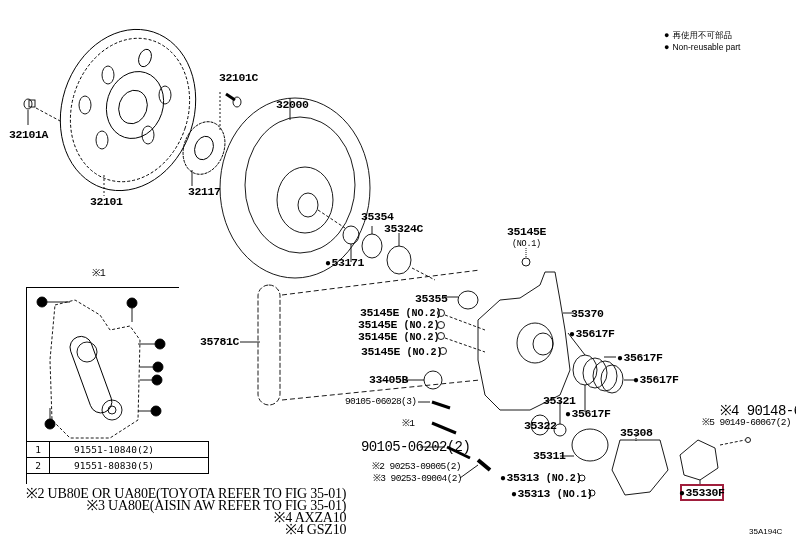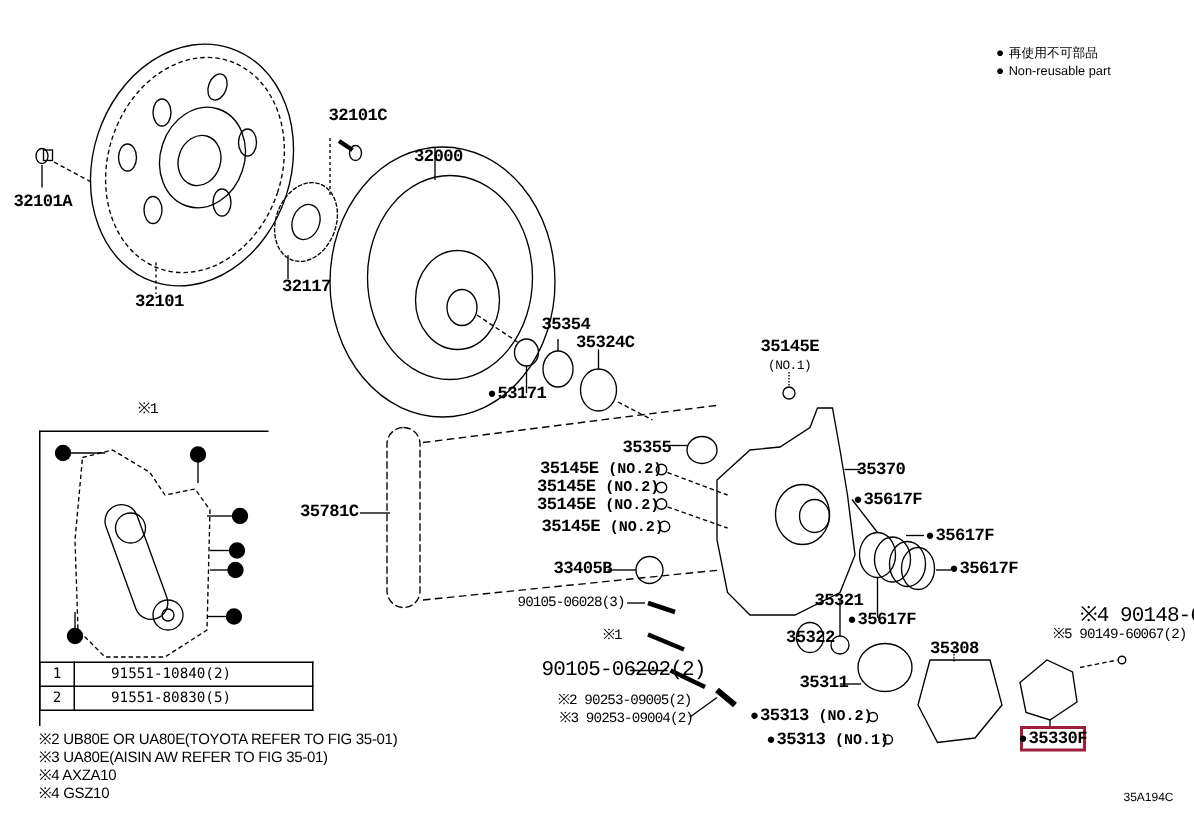--- a/index.html
+++ b/index.html
@@ -11,21 +11,21 @@
   .dot::before { content:"\25CF"; font-size:10px; margin-right:1px; }
   .sub { font-size:10px; letter-spacing:0; }
   .legend { position:absolute; left:664px; top:29px; font-family:Liberation Sans, sans-serif; font-size:8.5px; line-height:12px; }
   .legend .row::before { content:"\25CF"; font-size:9px; margin-right:3px; }
   .inset { position:absolute; left:26px; top:287px; width:152px; height:196px; border-left:1px solid #000; border-top:1px solid #000; }
   .inset-title { position:absolute; left:92px; top:268px; font-size:10px; }
   table.bolts { position:absolute; left:26px; top:441px; border-collapse:collapse; font-family:"DejaVu Sans Mono", monospace; font-size:9.5px; }
   table.bolts td { border:1px solid #000; height:15px; padding:0 4px; }
   table.bolts td.k { width:14px; text-align:center; }
   table.bolts td.v { width:130px; padding-left:24px; }
-  .notes { position:absolute; left:26px; top:488px; font-family:Liberation Sans, sans-serif; font-size:10px; line-height:12px; letter-spacing:-0.2px; }
+  .notes { position:absolute; left:26px; top:488px; font-family:Liberation Serif, serif; font-size:14px; line-height:12px; letter-spacing:-0.2px;text-align:right; }
   .code { position:absolute; left:749px; top:527px; font-family:"Liberation Sans", sans-serif; font-size:8px; }
   .hl { position:absolute; left:680px; top:484px; width:44px; height:17px; border:2px solid #a01e3c; box-sizing:border-box; }
 </style>
 </head>
 <body>
 
 <svg class="drawing" viewBox="0 0 796 549" fill="none" stroke="#000" stroke-width="0.9">
 
   <g>
     <ellipse cx="128" cy="110" rx="66" ry="82" transform="rotate(18 128 110)"></ellipse>

